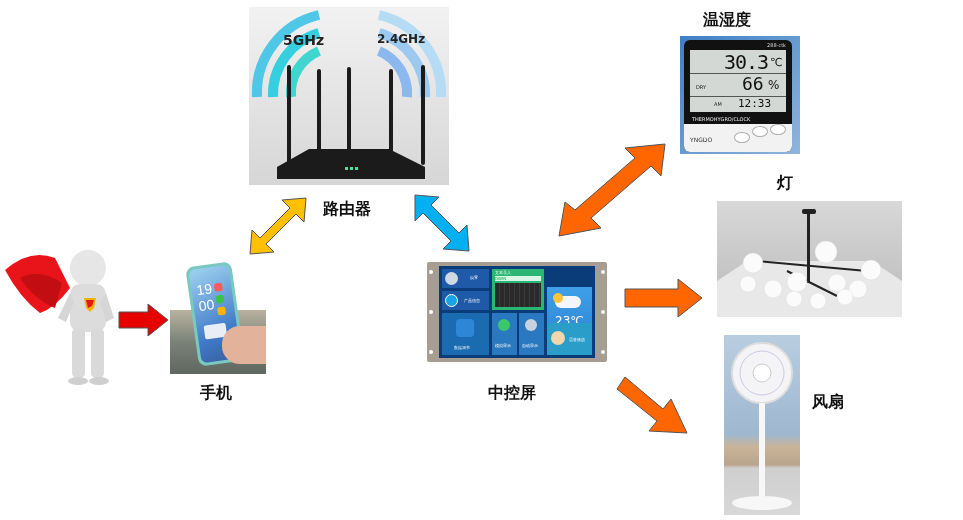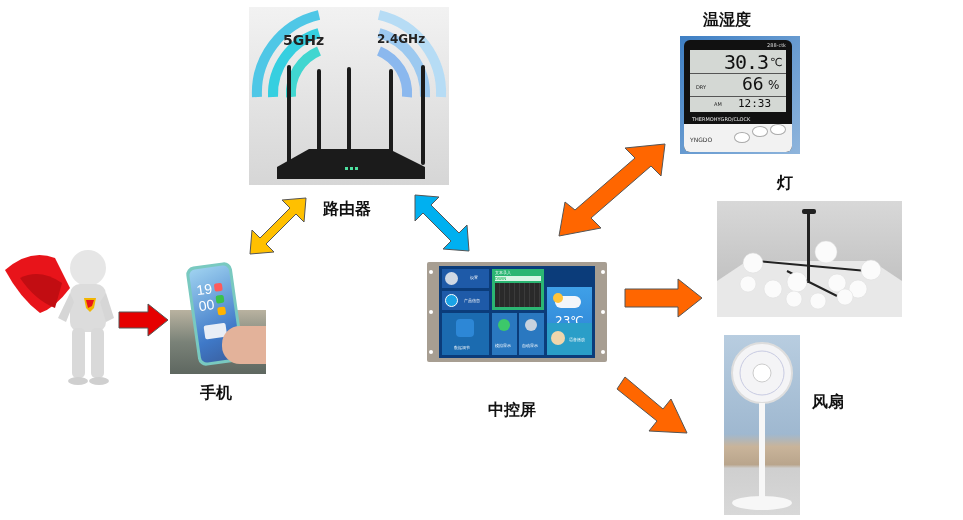--- a/index.html
+++ b/index.html
@@ -126,21 +126,21 @@
       <div class="abs" style="left:6px;top:6px;width:10px;height:10px;border-radius:50%;background:#ffc43a;"></div>
       <div class="abs" style="left:8px;top:27px;font-size:12px;color:#fff;">23℃</div>
       <div class="abs" style="left:18px;top:43px;font-size:4px;color:#fff;">多云</div>
     </div>
     <div class="abs" style="left:108px;top:57px;width:45px;height:32px;background:#2a9ec8;">
       <div class="abs" style="left:4px;top:8px;width:14px;height:14px;border-radius:50%;background:#f0d6ac;"></div>
       <div class="abs" style="left:22px;top:14px;font-size:4px;color:#fff;">语音播放</div>
     </div>
   </div>
 </div>
-<div class="label" style="left:488px;top:383px;margin-top:17px;">中控屏</div>
+<div class="label" style="left:488px;top:383px;">中控屏</div>
 
 <div class="abs" style="left:557px;top:142px;">
   <svg width="110" height="96" viewBox="0 0 110 96">
     <path d="M108 2 L104 34 L94 24 L34 76 L44 86 L2 94 L8 60 L18 68 L78 16 L68 6Z" fill="#ff6600" stroke="#555" stroke-width="1"></path>
   </svg>
 </div>
 
 <div class="abs" style="left:624px;top:278px;">
   <svg width="80" height="40" viewBox="0 0 80 40">
     <path d="M1 11 L54 11 L54 1 L78 20 L54 39 L54 29 L1 29Z" fill="#ff6600" stroke="#555" stroke-width="1"></path>

